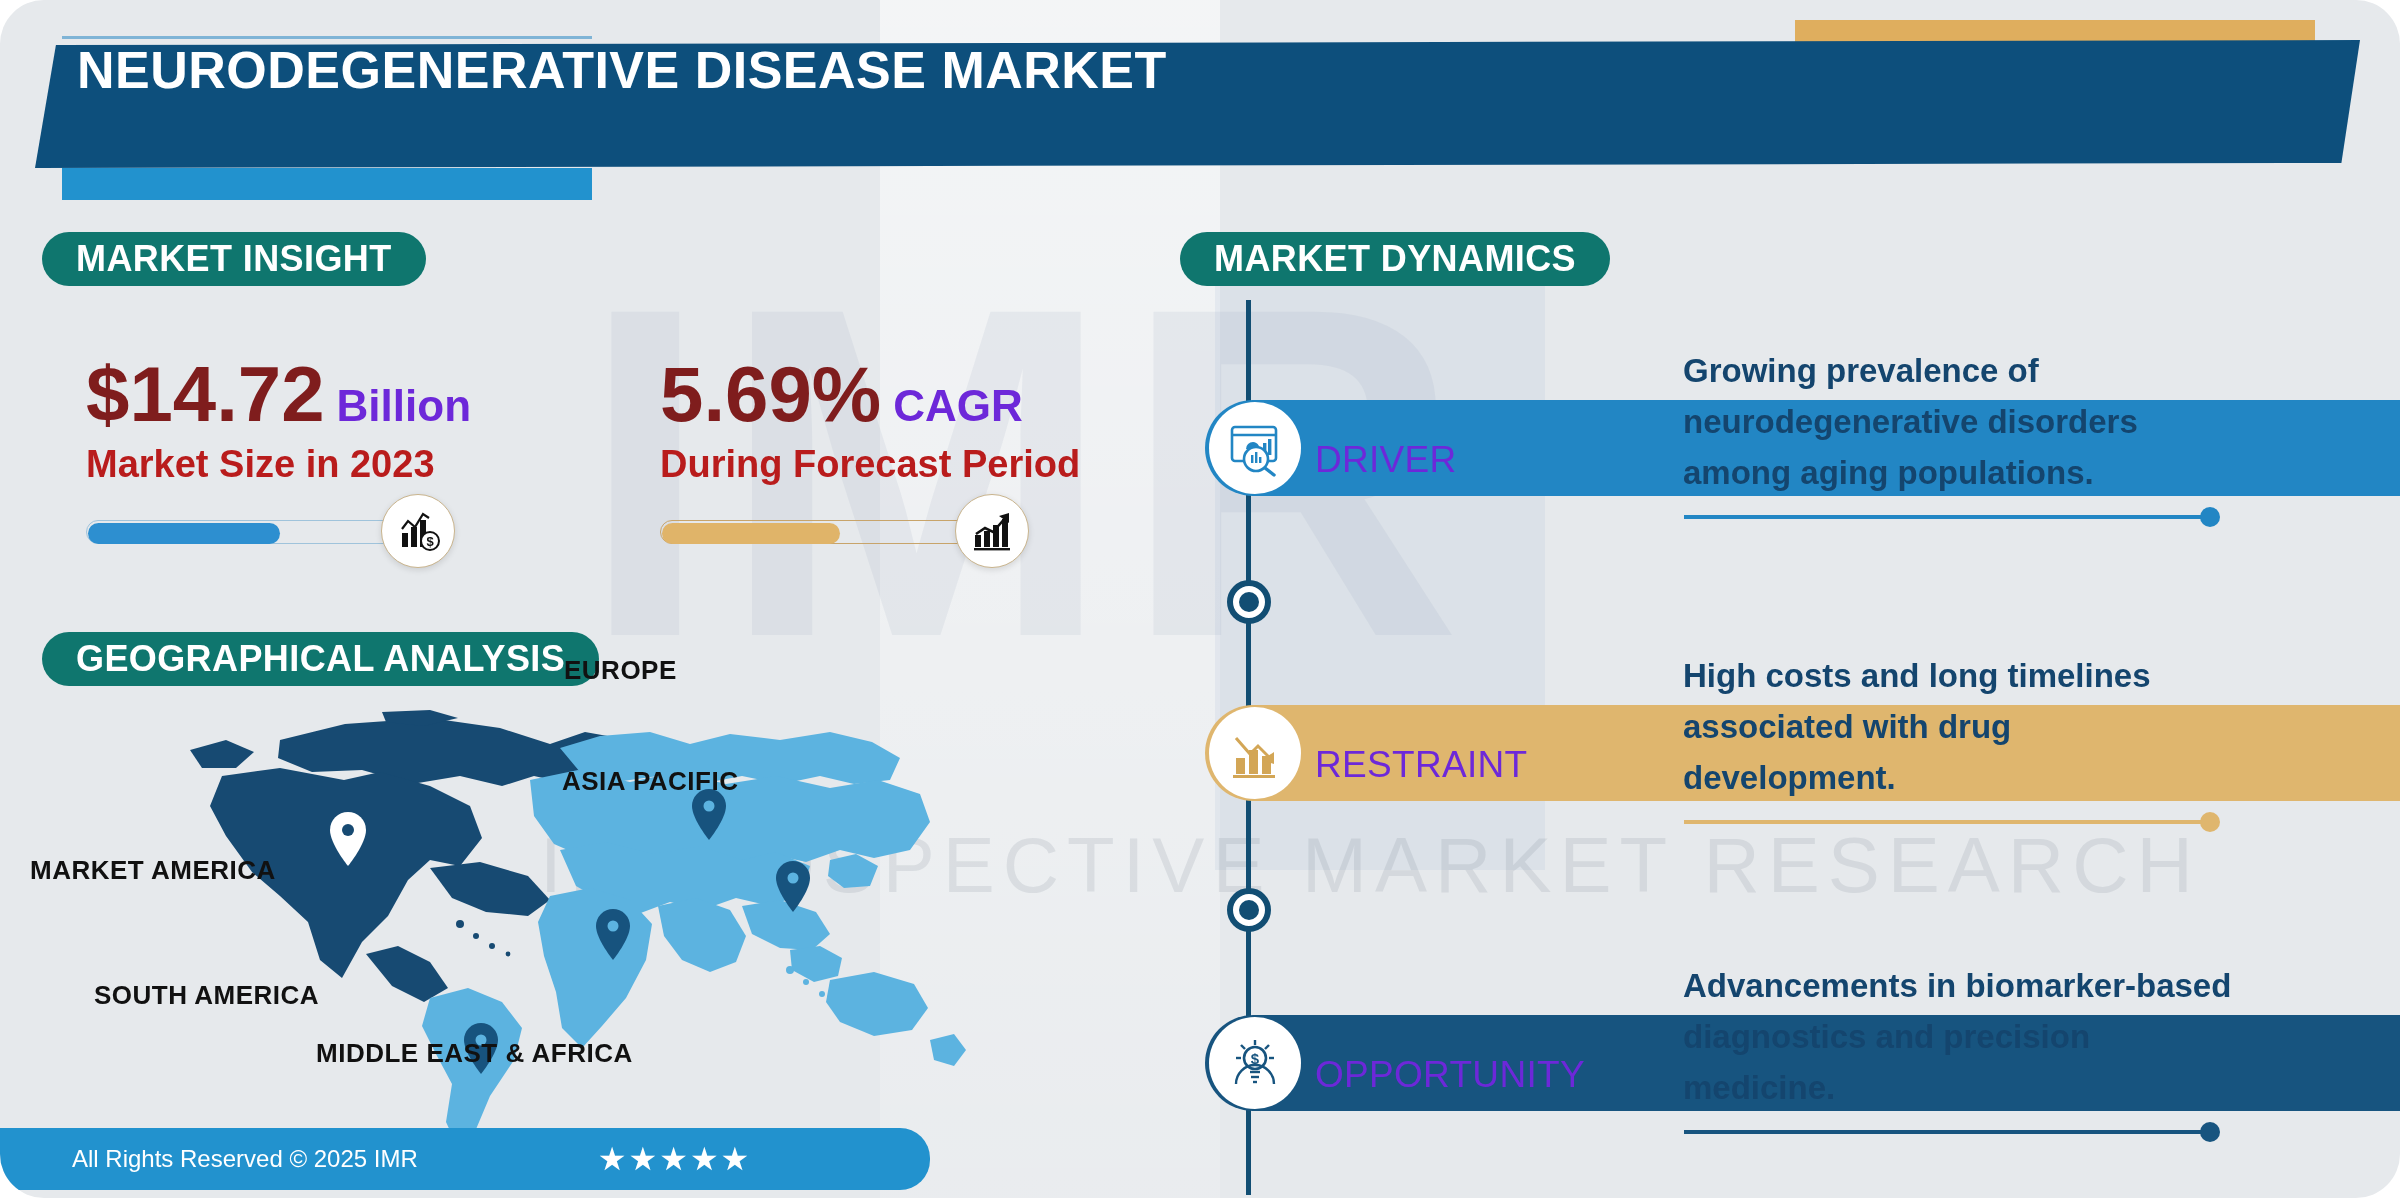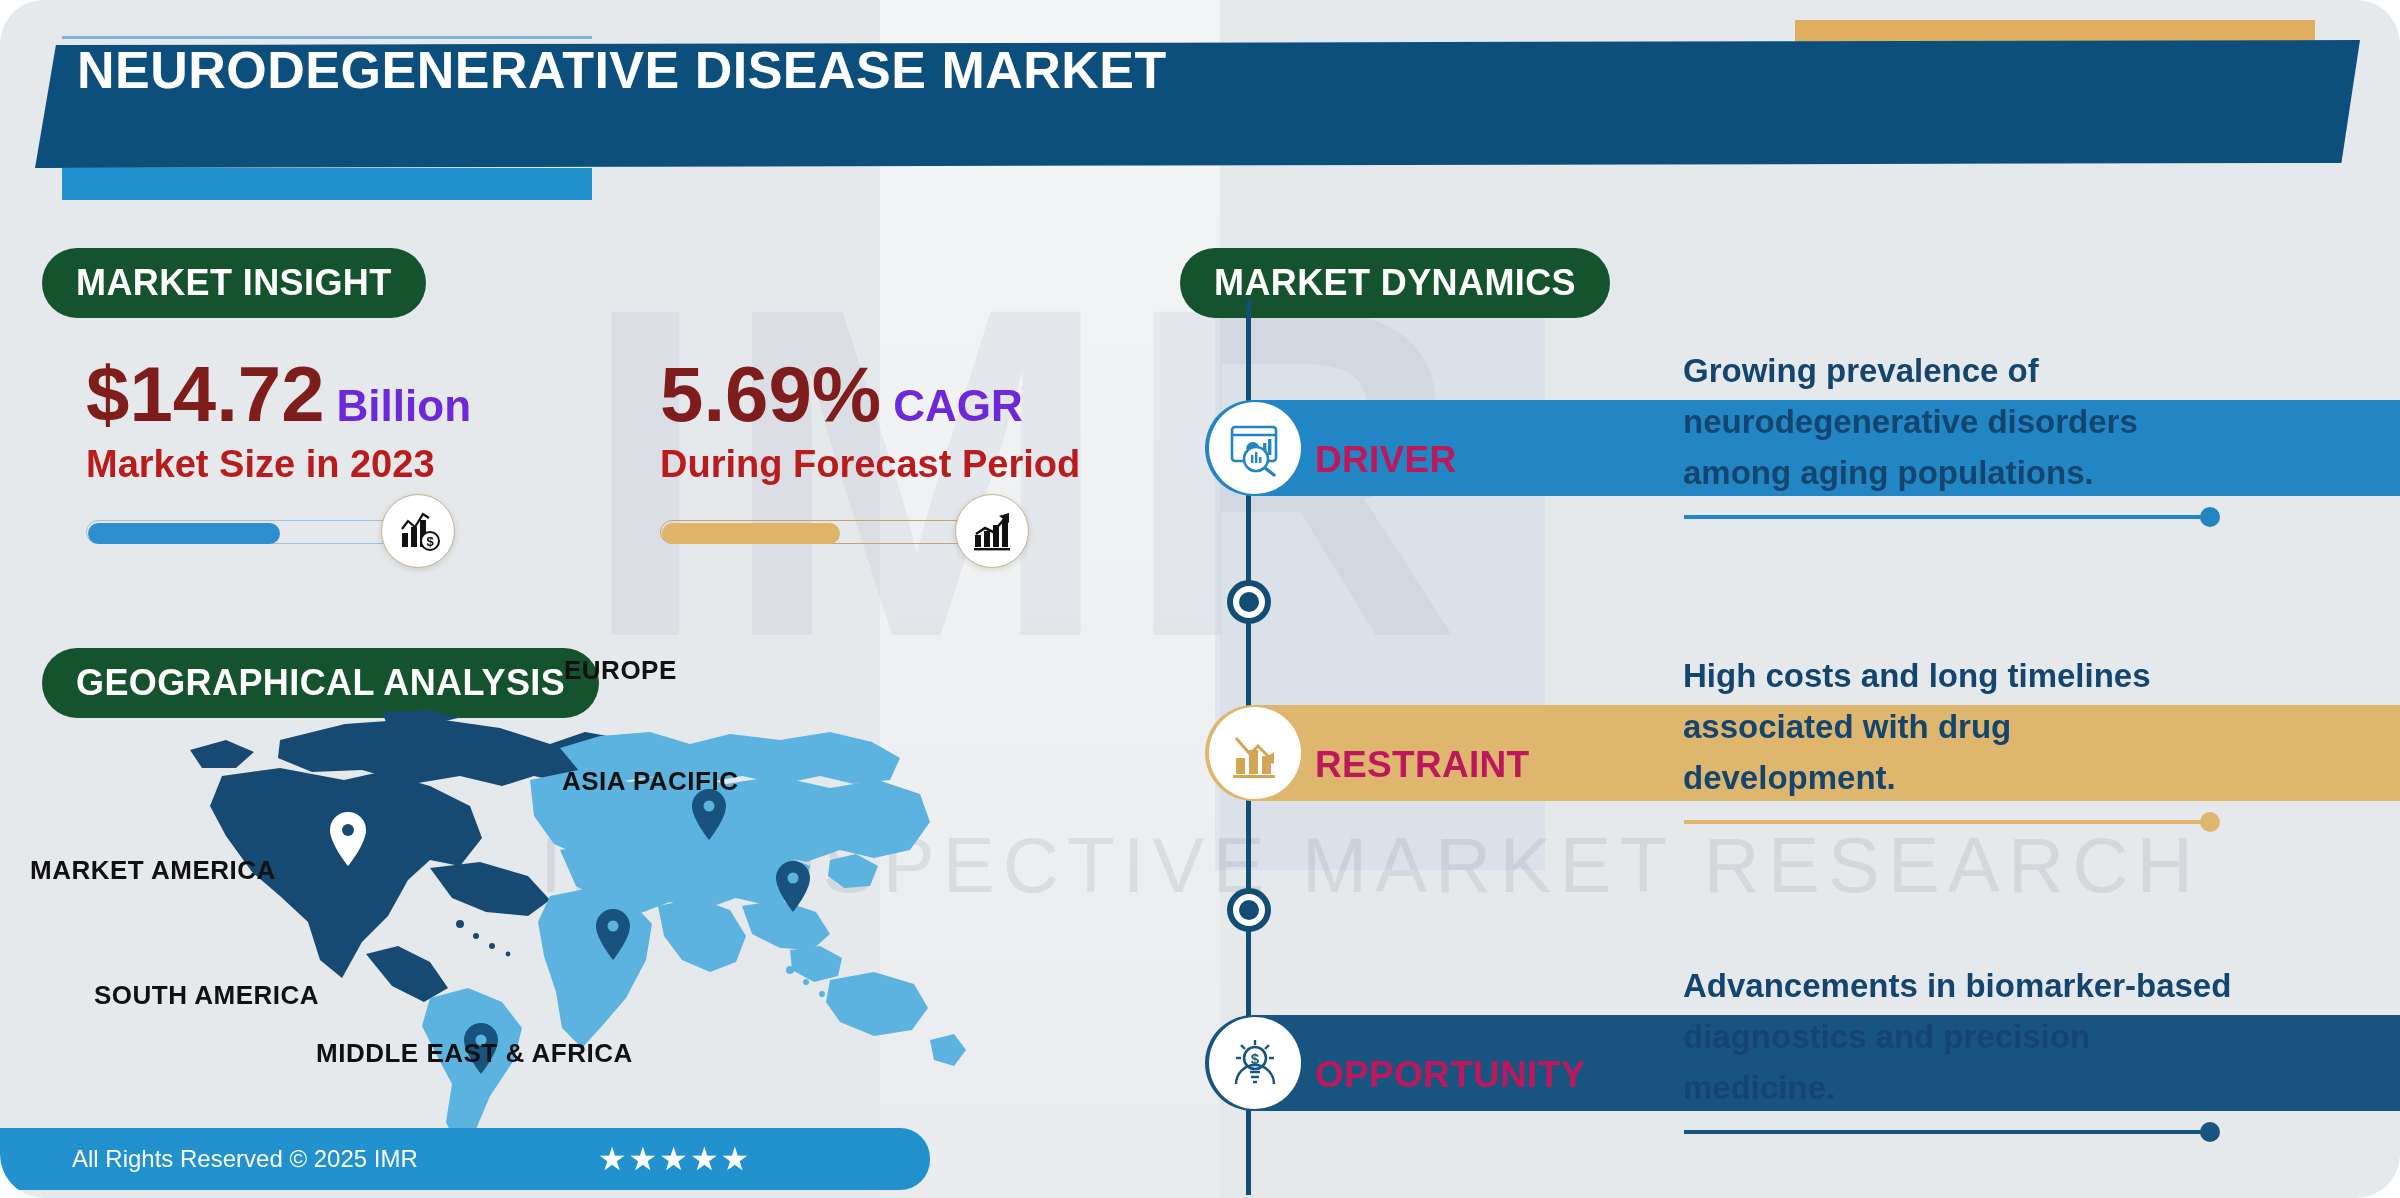--- a/index.html
+++ b/index.html
@@ -76,28 +76,27 @@
     font-size: 52px;
     font-weight: 700;
     letter-spacing: 0.5px;
     margin-left: 42px;
     font-family: "Liberation Sans", sans-serif;
   }
 
   
   .pill {
     position: absolute;
-    background: #14532d;
+    background: #0f766e;
     color: #fff;
     border-radius: 40px;
     display: flex; align-items: center; justify-content: center;
     font-size: 36px; font-weight: 700; letter-spacing: 0.4px;
-    padding: 0 34px; height: 70px;
+    padding: 0 34px; height: 54px;
     white-space: nowrap;
-    margin-top: 16px;
   }
   #pill-insight  { left: 42px;   top: 232px; }
   #pill-geo      { left: 42px;   top: 632px; }
   #pill-dynamics { left: 1180px; top: 232px; }
 
   
   .stat { position: absolute; }
   .stat .big {
     font-size: 78px; font-weight: 700; color: #7f1d1d; line-height: 1;
     display: inline-block; vertical-align: baseline;
@@ -168,21 +167,21 @@
   .dyn-icon {
     position: absolute; left: 4px; top: 2px;
     width: 92px; height: 92px; border-radius: 50%;
     background: #ffffff;
     display: flex; align-items: center; justify-content: center;
     z-index: 3;
   }
   .dyn-label {
     position: absolute; left: 110px; top: 0; height: 120px;
     display: flex; align-items: center;
-    color: #be185d; font-size: 37px; font-weight: 700; letter-spacing: 0.3px;
+    color: #6d28d9; font-size: 37px; font-weight: 400; letter-spacing: 0.3px;
     z-index: 3; white-space: nowrap;
   }
   .dyn-text {
     position: absolute;
     font-size: 33px; font-weight: 700; color: #14456e; line-height: 1.55;
     width: 520px;
   }
   .dyn-underline {
     position: absolute; height: 4px;
   }

